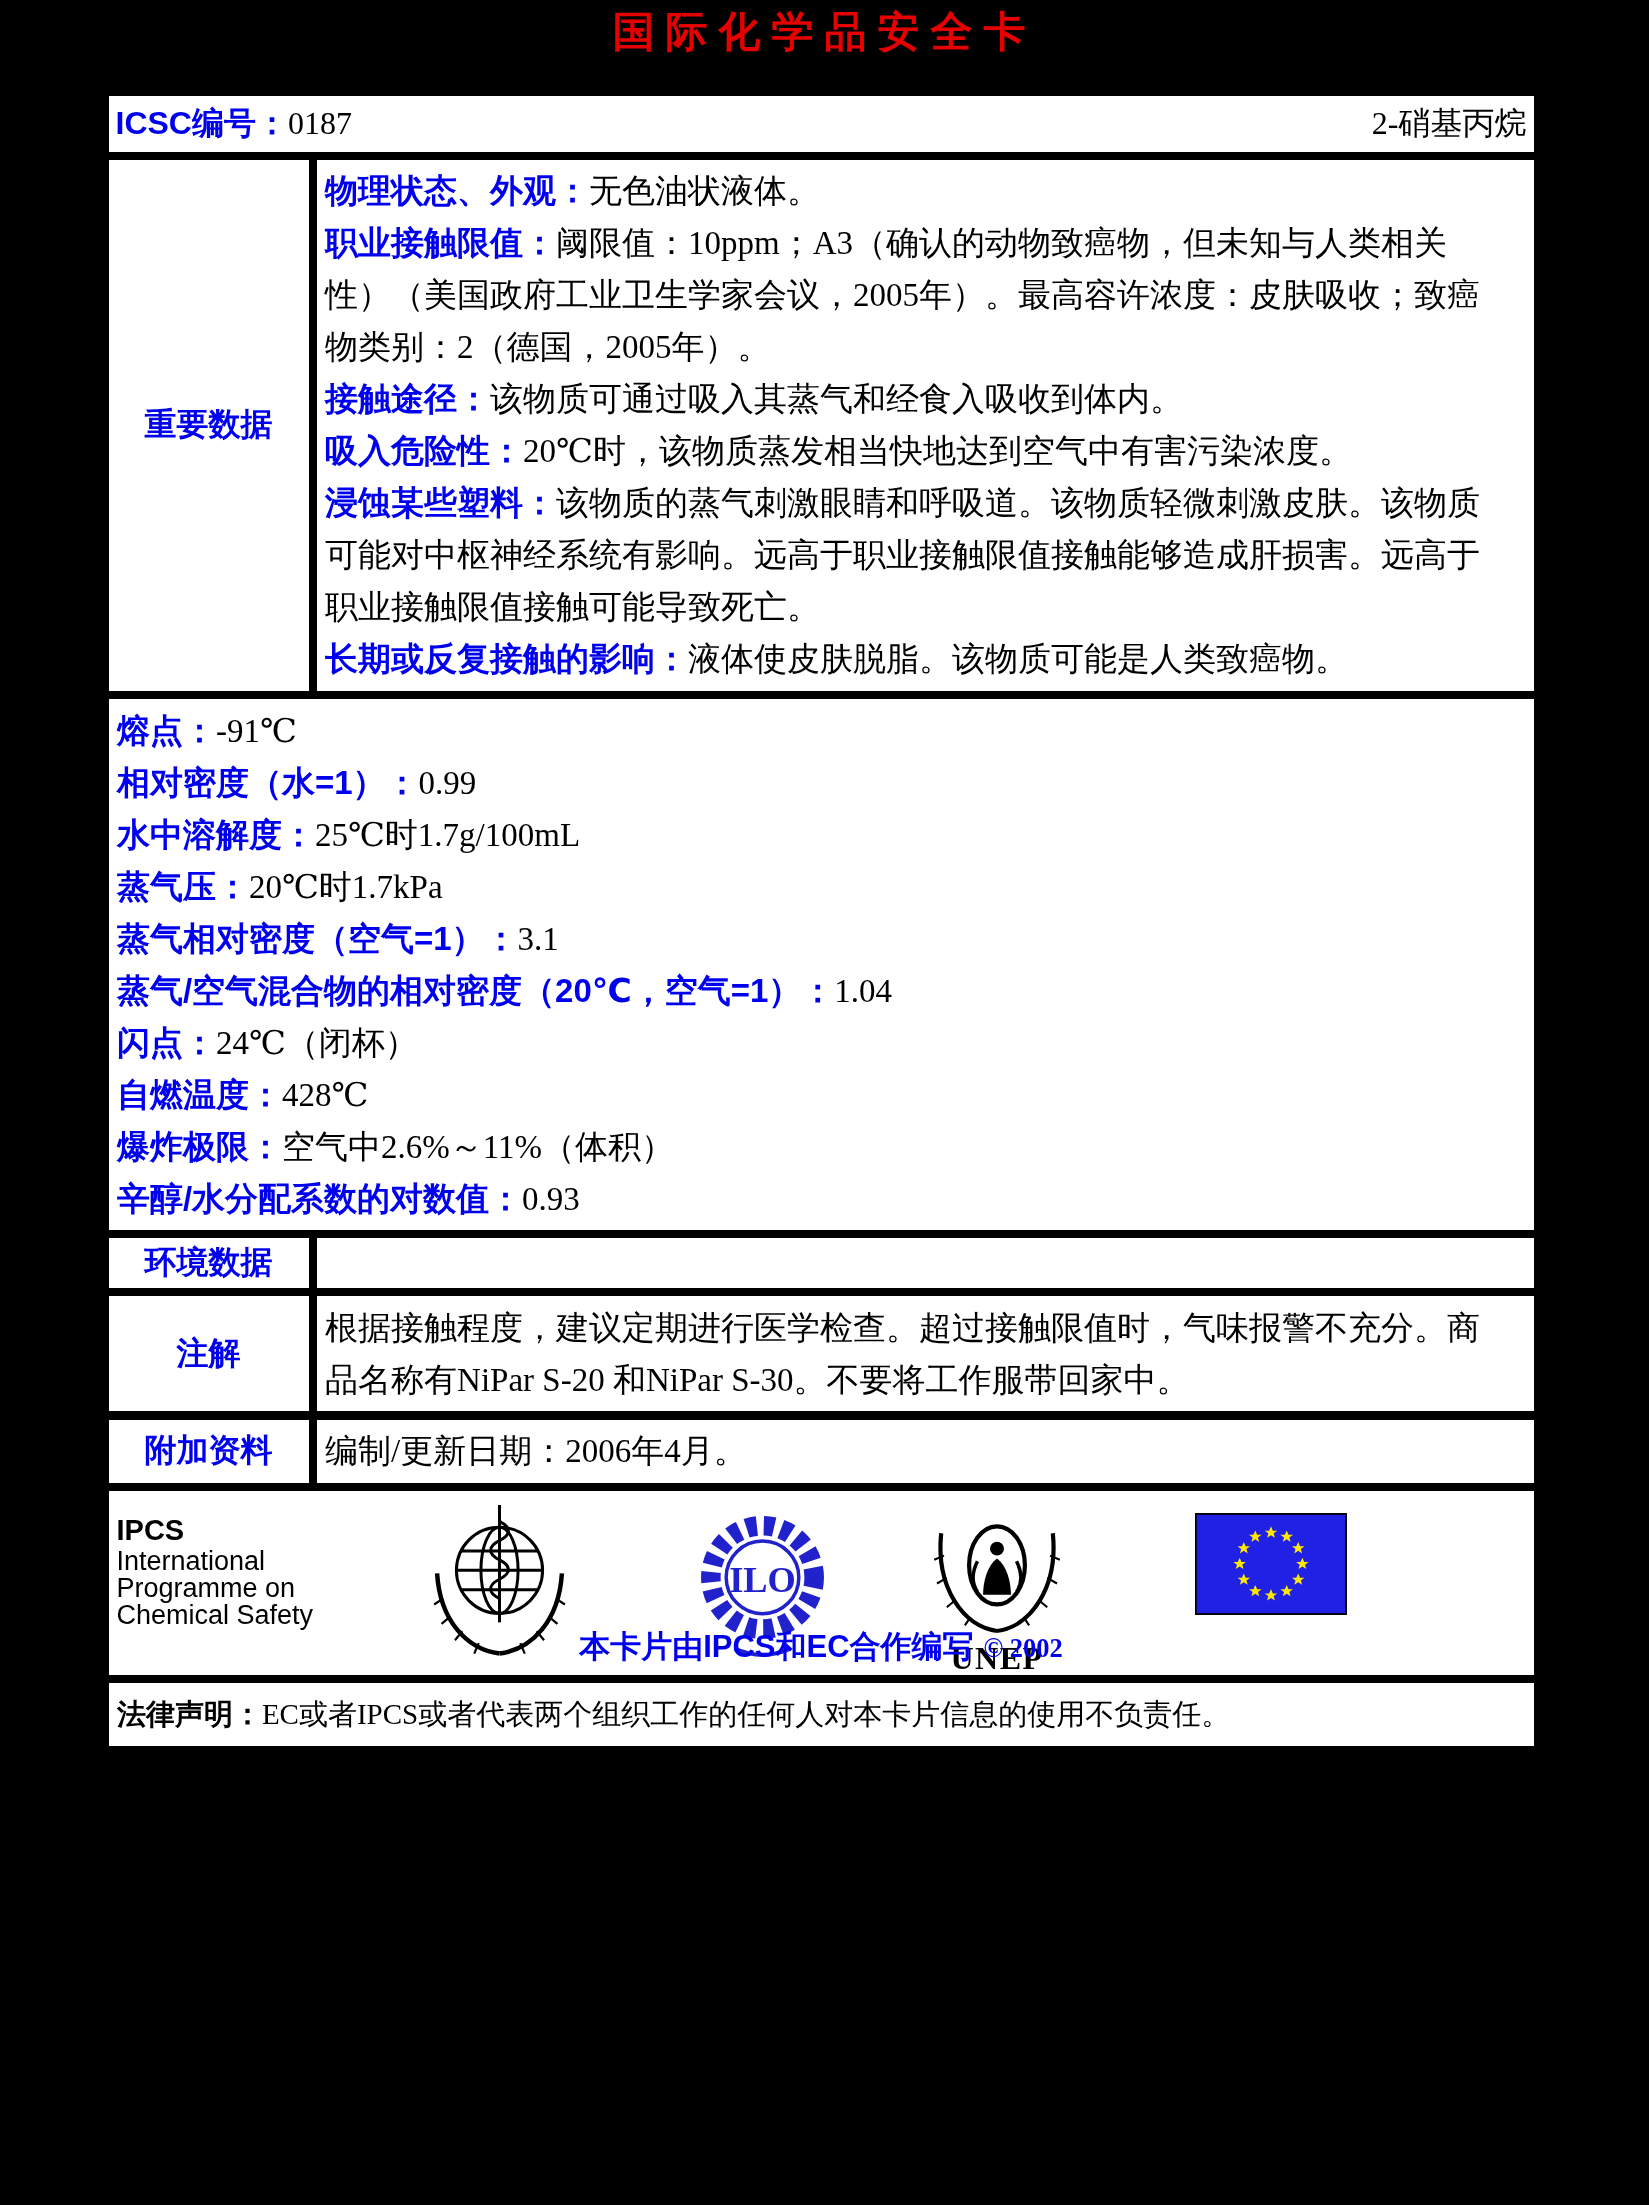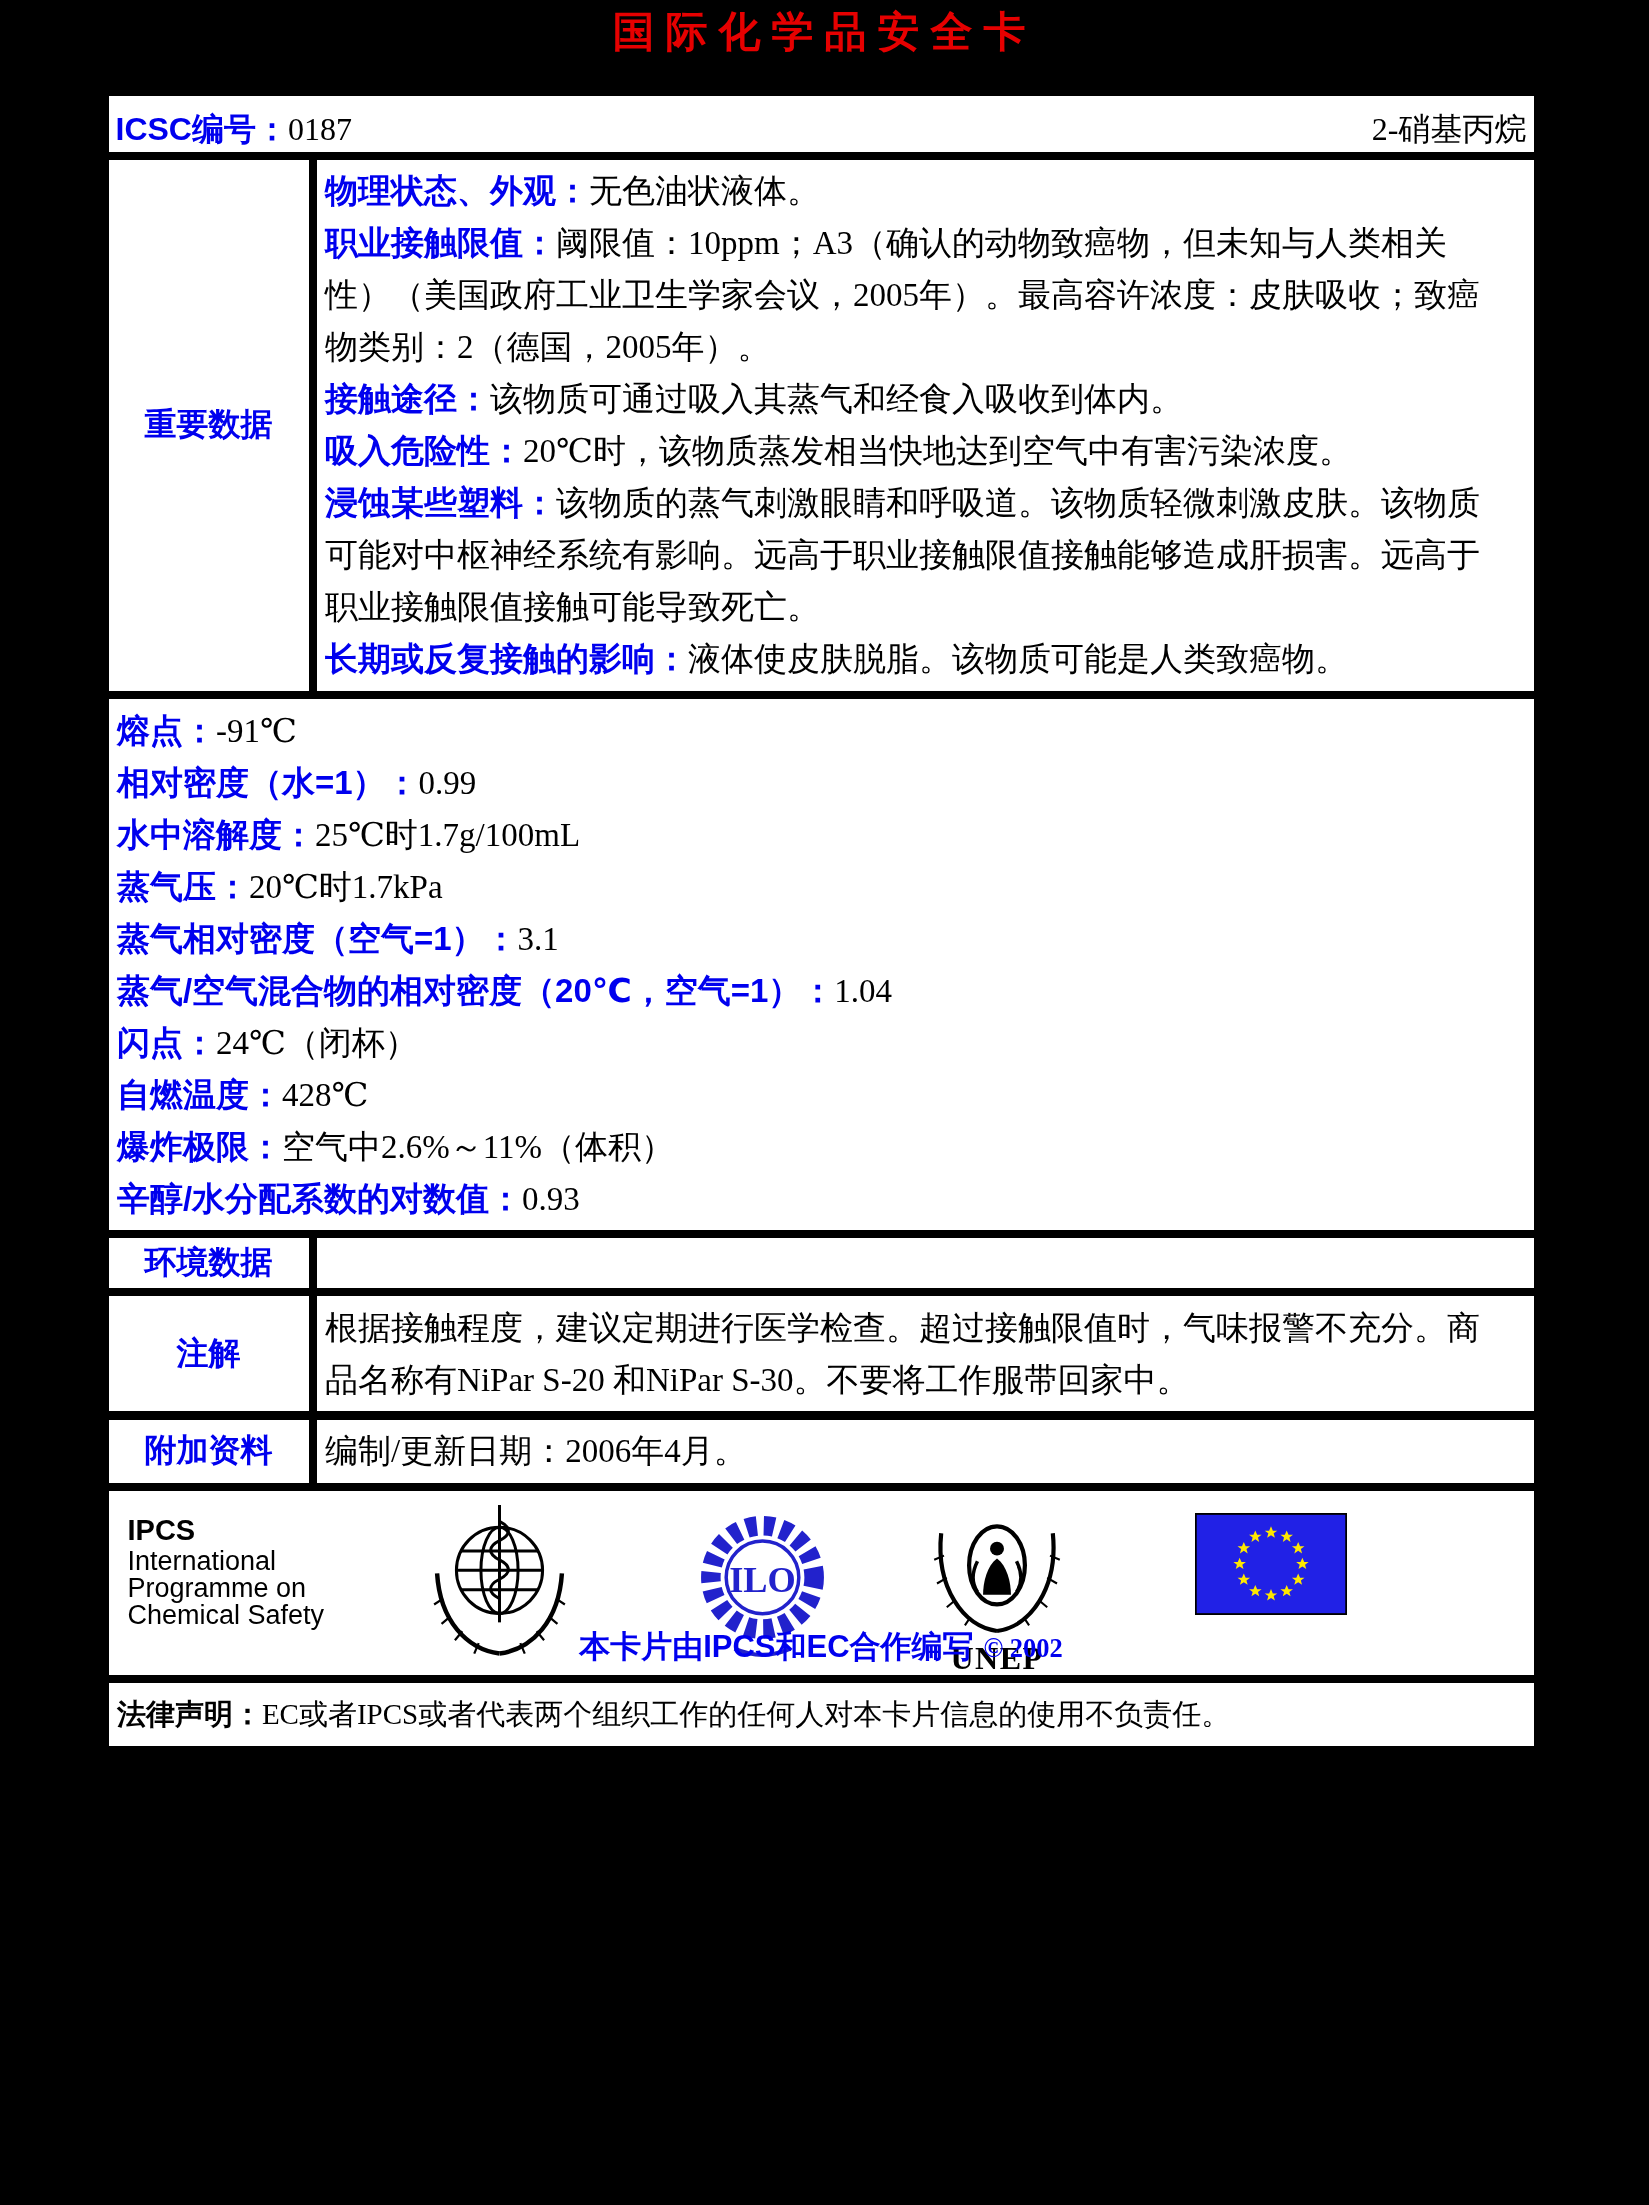--- a/index.html
+++ b/index.html
@@ -5,34 +5,34 @@
   html,body{margin:0;padding:0;background:#fff;}
   .page{position:relative;width:1649px;height:2205px;background:#000000;overflow:hidden;
         font-family:"Liberation Serif","DejaVu Serif",serif;color:#000;}
   .title{margin-top:4.2px;text-align:center;font-size:42px;font-weight:bold;
          color:var(--title-red,#e60000);letter-spacing:11px;
          font-family:"DejaVu Serif","Liberation Serif",serif;}
   .card{position:absolute;left:101px;top:88px;width:1440px;box-sizing:border-box;
         border:2.8px solid #000;padding:3.5px;display:flex;flex-direction:column;gap:4.2px;}
   .row{display:flex;gap:4.2px;}
   .cell{border:2.1px solid #000;box-sizing:border-box;background:#fff;}
-  .header-cell{flex:1;display:flex;align-items:flex-end;justify-content:space-between;
+  .header-cell{flex:1;display:flex;align-items:center;justify-content:space-between;
         min-height:60px;padding:0 7px;font-size:32px;}
   .label-cell{flex:0 0 204px;display:flex;align-items:center;justify-content:center;
         text-align:center;color:var(--label-blue,#0000ee);font-weight:bold;font-size:32px;
         font-family:"Liberation Sans","DejaVu Sans",sans-serif;padding:2.8px;}
   .content-cell{flex:1;padding:5.6px 21px 5.6px 8.4px;font-size:33px;line-height:52px;}
   .lbl{color:var(--label-blue,#0000ee);font-weight:bold;
        font-family:"Liberation Sans","DejaVu Sans",sans-serif;}
   .para{margin:0;}
   .prop{margin:0;}
   .env-row{min-height:46px;}
   .addl-cell{display:flex;align-items:center;min-height:45px;}
   .logos-cell{flex:1;position:relative;height:188px;}
-  .ipcs-block{position:absolute;left:19px;top:21px;
+  .ipcs-block{position:absolute;left:8px;top:21px;
        font-family:"Liberation Sans","DejaVu Sans",sans-serif;}
   .ipcs-acronym{font-size:29px;font-weight:bold;line-height:36px;}
   .ipcs-line{font-size:27px;line-height:27px;}
   .logo{position:absolute;top:11px;}
   .who-logo{left:314px;}
   .ilo-logo{left:585px;}
   .unep-logo{left:818px;top:5.6px;}
   .eu-flag{left:1086px;top:22px;}
   .eu-flag rect.fieldbg{fill:var(--eu-flag-blue,#2121e6);stroke:#000;stroke-width:3;}
   .eu-flag .star{fill:var(--eu-star-yellow,#ffe800);}

